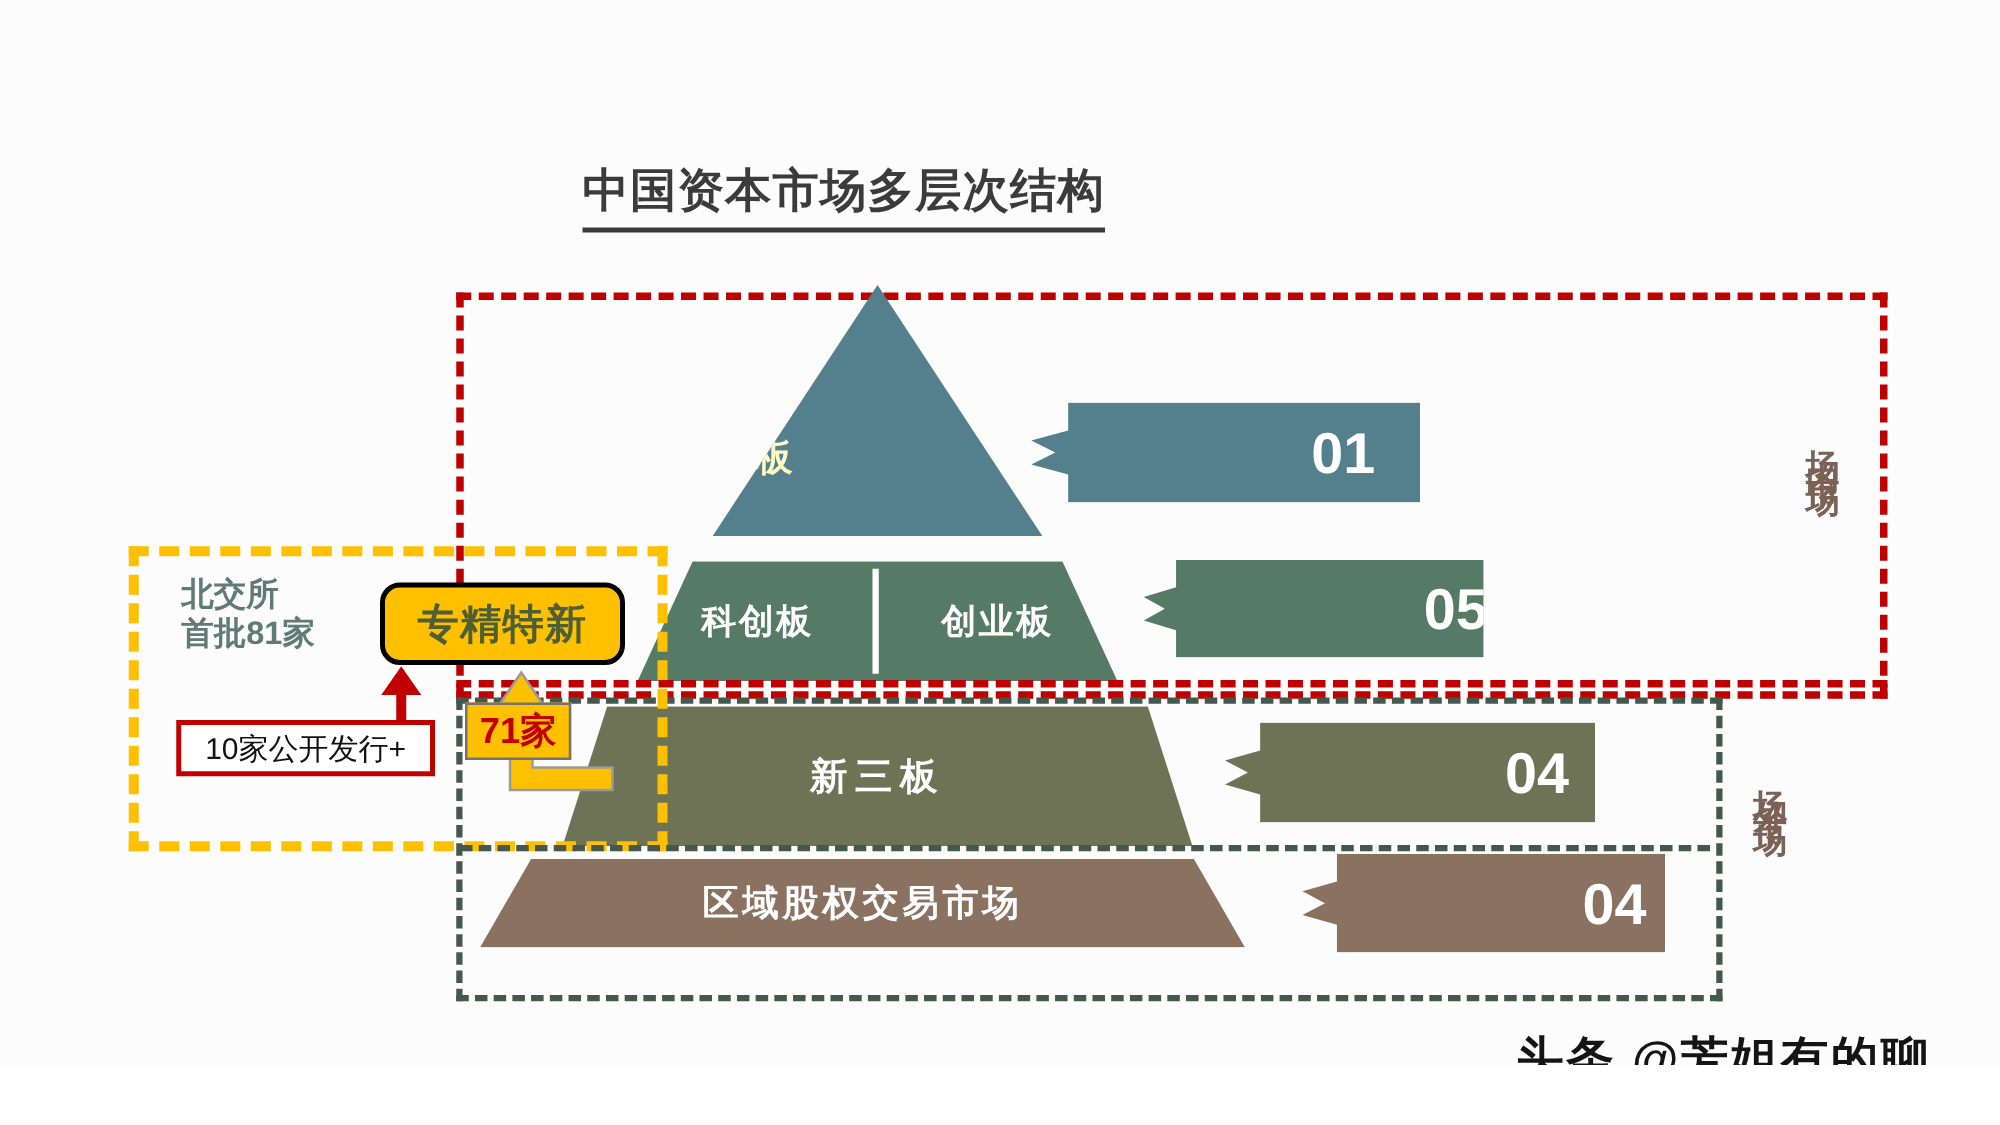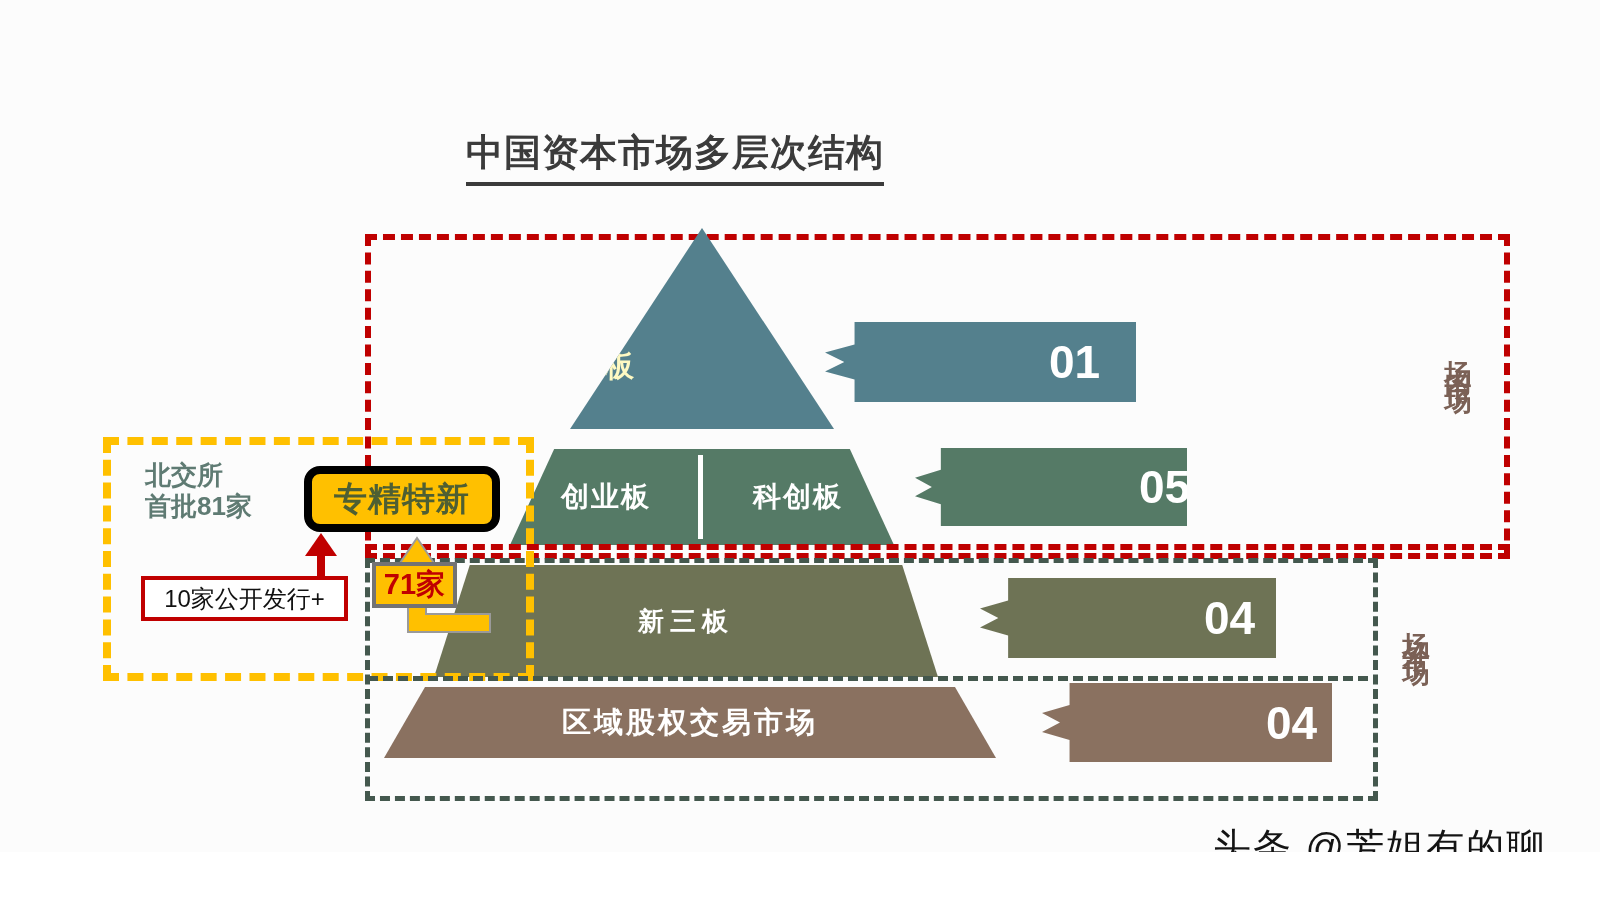--- a/index.html
+++ b/index.html
@@ -27,24 +27,24 @@
   .tier{position:absolute;z-index:10;}
   .tier1{left:570px;top:228px;width:264px;height:201px;background:#54808d;
          clip-path:polygon(50% 0,100% 100%,0 100%);}
   .tier1-label{position:absolute;left:0;top:118px;width:100%;
          color:#fef9c3;font-size:30px;font-weight:bold;letter-spacing:4px;}
   .tier2{left:510px;top:449px;width:384px;height:96px;background:#557a66;
          clip-path:polygon(11.5% 0,88.5% 0,100% 100%,0 100%);
          display:flex;align-items:center;}
   .tier2 .half{width:50%;text-align:center;color:#fff;font-size:28px;font-weight:bold;letter-spacing:2px;}
   .tier2-divider{position:absolute;left:188px;top:6px;width:5px;height:84px;background:#fff;}
-  .tier3{left:434px;top:565px;width:504px;height:112px;background:#6e7355;
+  .tier3{left:450px;top:565px;width:504px;height:112px;background:#6e7355;
          clip-path:polygon(7.1% 0,92.9% 0,100% 100%,0 100%);
          display:flex;align-items:center;justify-content:center;
-         color:#fff;font-size:26px;font-weight:bold;letter-spacing:6px;}
+         color:#fff;font-size:30px;font-weight:bold;letter-spacing:6px;}
   .tier4{left:384px;top:687px;width:612px;height:71px;background:#8a7160;
          clip-path:polygon(6.7% 0,93.3% 0,100% 100%,0 100%);
          display:flex;align-items:center;justify-content:center;
          color:#fff;font-size:29px;font-weight:bold;letter-spacing:3px;}
 
   
   .tag{position:absolute;z-index:15;display:flex;align-items:center;
        padding-left:14%;box-sizing:border-box;gap:48px;color:#fff;font-weight:bold;
        clip-path:polygon(9.5% 0,100% 0,100% 100%,9.5% 100%,9.5% 72%,0 62%,6.2% 50%,0 38%,9.5% 28%);}
   .tag .num{font-size:46px;}
@@ -57,33 +57,33 @@
   
   .v-label{position:absolute;writing-mode:vertical-rl;text-orientation:upright;
        font-size:27px;font-weight:bold;color:#7b6156;letter-spacing:9px;z-index:5;}
   .v-label.inner{left:1440px;top:338px;}
   .v-label.outer{left:1398px;top:610px;}
 
   
   .bse-text{position:absolute;left:145px;top:460px;width:172px;
        font-size:26px;font-weight:bold;color:#5f7b73;line-height:1.2;z-index:35;}
   .zjtx-box{position:absolute;left:304px;top:466px;width:196px;height:66px;background:#ffc000;
-       border:8px solid #000000;border-radius:16px;display:flex;align-items:center;justify-content:center;
+       border:4px solid #000000;border-radius:16px;display:flex;align-items:center;justify-content:center;
        font-size:33px;font-weight:bold;color:#4e5f33;letter-spacing:1px;z-index:40;box-sizing:border-box;}
   .po-box{position:absolute;left:141px;top:576px;width:207px;height:45px;background:#fff;
        border:4px solid #c00000;display:flex;align-items:center;justify-content:center;
        font-size:24px;font-weight:normal;color:#111;z-index:38;box-sizing:border-box;}
   .red-arrow{position:absolute;left:300px;top:531px;z-index:38;}
   .yellow-arrow{position:absolute;left:393px;top:534px;z-index:36;}
   .c71-label{position:absolute;left:372px;top:562px;width:85px;height:46px;background:#ffc000;
-       border:4px solid #737373;display:flex;align-items:center;justify-content:center;
+       border:2px solid #737373;display:flex;align-items:center;justify-content:center;
        font-size:29px;font-weight:bold;color:#c00000;z-index:37;box-sizing:border-box;}
 
   
-  .watermark{position:absolute;left:1213px;top:822px;font-size:38px;font-weight:normal;
+  .watermark{position:absolute;left:1213px;top:822px;font-size:38px;font-weight:bold;
        color:#141414;letter-spacing:2px;z-index:45;text-align:center;}
 </style>
 </head>
 <body>
 
 <div id="canvas">
 
   <div class="title-wrap">
     <span class="title-text">中国资本市场多层次结构</span>
   </div>
@@ -92,22 +92,22 @@
   <div class="red-bottom-line"></div>
   <div class="green-box"></div>
   <div class="green-divider"></div>
   <div class="yellow-box"></div>
 
   <div class="tier tier1">
     <div class="tier1-label">主板</div>
   </div>
 
   <div class="tier tier2">
+    <div class="half">科创板</div>
     <div class="half">创业板</div>
-    <div class="half">科创板</div>
     <div class="tier2-divider"></div>
   </div>
 
   <div class="tier tier3">新三板</div>
 
   <div class="tier tier4">区域股权交易市场</div>
 
   <div class="tag tag1">
     <span class="num">01</span>
     <span class="lbl">一板</span>

